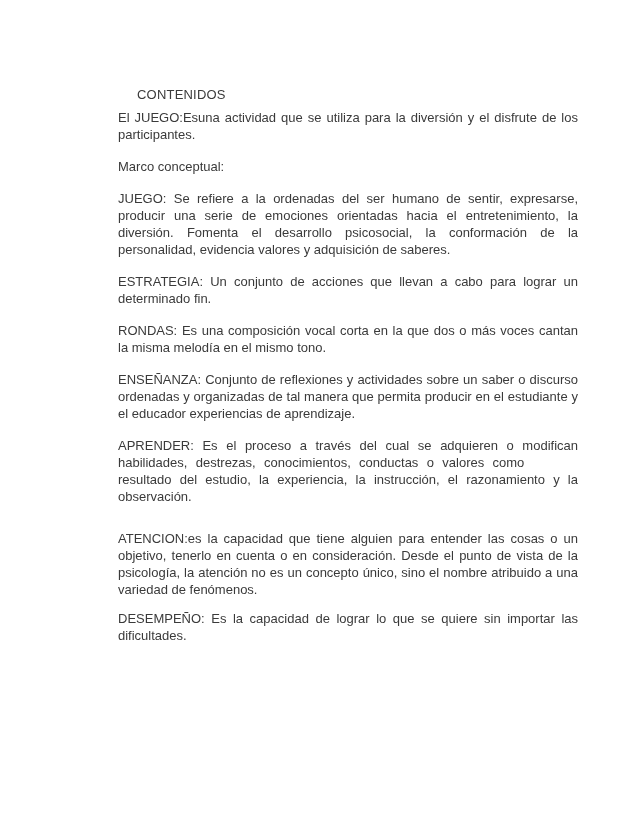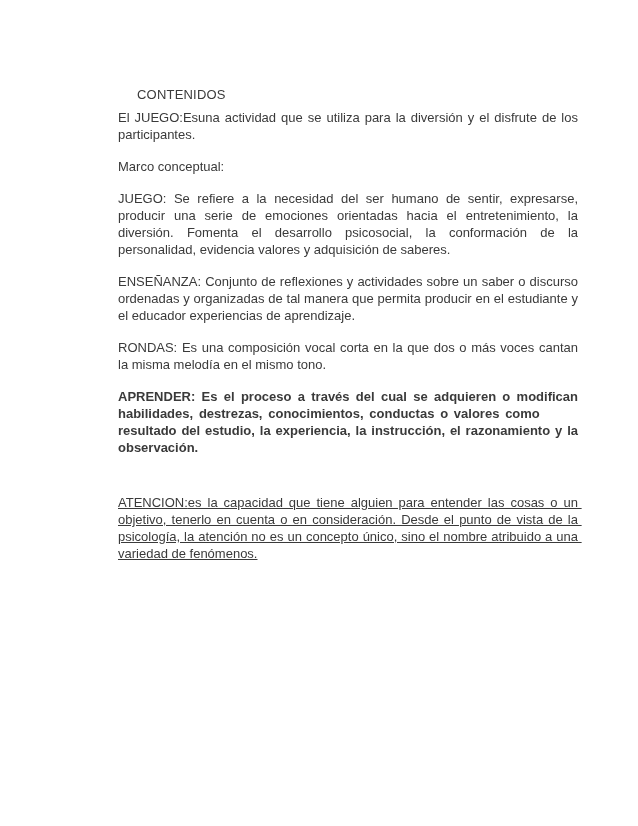--- a/index.html
+++ b/index.html
@@ -22,42 +22,44 @@
   .doc-title {
     font-size: 13px;
     font-weight: 400;
     margin: 0 0 6px 19px;
     letter-spacing: 0.2px;
   }
   .para {
     margin: 0 0 15px 0;
     text-align: justify;
   }
-  .para-aprender { margin-bottom: 38px; font-weight: bold; }  
-  .para-atencion { margin-bottom: 12px; text-decoration: underline; }   
+  .para-aprender { margin-bottom: 25px; }  
+  .para-atencion { margin-bottom: 12px; }   
   .para-last { margin-bottom: 0; }
   .term, .def { white-space: pre-wrap; }
 </style>
 </head>
 <body>
 
 <div class="page">
 
   <div class="doc-title">CONTENIDOS</div>
 
   <p class="para"><span class="term">El JUEGO:</span><span class="def">Esuna actividad que se utiliza para la diversión y el disfrute de los participantes.</span></p>
 
   <p class="para">Marco conceptual:</p>
 
 
-  <p class="para"><span class="term">JUEGO:</span><span class="def"> Se refiere a la necesidad del ser humano de sentir, expresarse, producir una serie de emociones orientadas hacia el entretenimiento, la diversión. Fomenta el desarrollo psicosocial, la conformación de la personalidad, evidencia valores y adquisición de saberes.</span></p>
+  <p class="para"><span class="term">JUEGO:</span><span class="def"> Se refiere a la ordenadas del ser humano de sentir, expresarse, producir una serie de emociones orientadas hacia el entretenimiento, la diversión. Fomenta el desarrollo psicosocial, la conformación de la personalidad, evidencia valores y adquisición de saberes.</span></p>
 
+  <p class="para"><span class="term">ESTRATEGIA:</span><span class="def"> Un conjunto de acciones que llevan a cabo para lograr un determinado fin.</span></p>
+
+  <p class="para"><span class="term">RONDAS:</span><span class="def"> Es una composición vocal corta en la que dos o más voces cantan la misma melodía en el mismo tono.</span></p>
 
   <p class="para"><span class="term">ENSEÑANZA:</span><span class="def"> Conjunto de reflexiones y actividades sobre un saber o discurso ordenadas y organizadas de tal manera que permita producir en el estudiante y el educador experiencias de aprendizaje.</span></p>
-
-  <p class="para"><span class="term">RONDAS:</span><span class="def"> Es una composición vocal corta en la que dos o más voces cantan la misma melodía en el mismo tono.</span></p>
 
   <p class="para para-aprender"><span class="term">APRENDER:</span><span class="def"> Es el proceso a través del cual se adquieren o modifican habilidades, destrezas, conocimientos, conductas o valores como&nbsp;&nbsp;&nbsp;&nbsp;&nbsp;&nbsp;&nbsp; resultado del estudio, la experiencia, la instrucción, el razonamiento y la observación.</span></p>
 
   <p class="para para-atencion"><span class="term">ATENCION:</span><span class="def">es la capacidad que tiene alguien para entender las cosas o un objetivo, tenerlo en cuenta o en consideración. Desde el punto de vista de la psicología, la atención no es un concepto único, sino el nombre atribuido a una variedad de fenómenos.</span></p>
 
+  <p class="para para-last"><span class="term">DESEMPEÑO:</span><span class="def"> Es la capacidad de lograr lo que se quiere sin importar las dificultades.</span></p>
 
 </div>
 
 </body></html>

